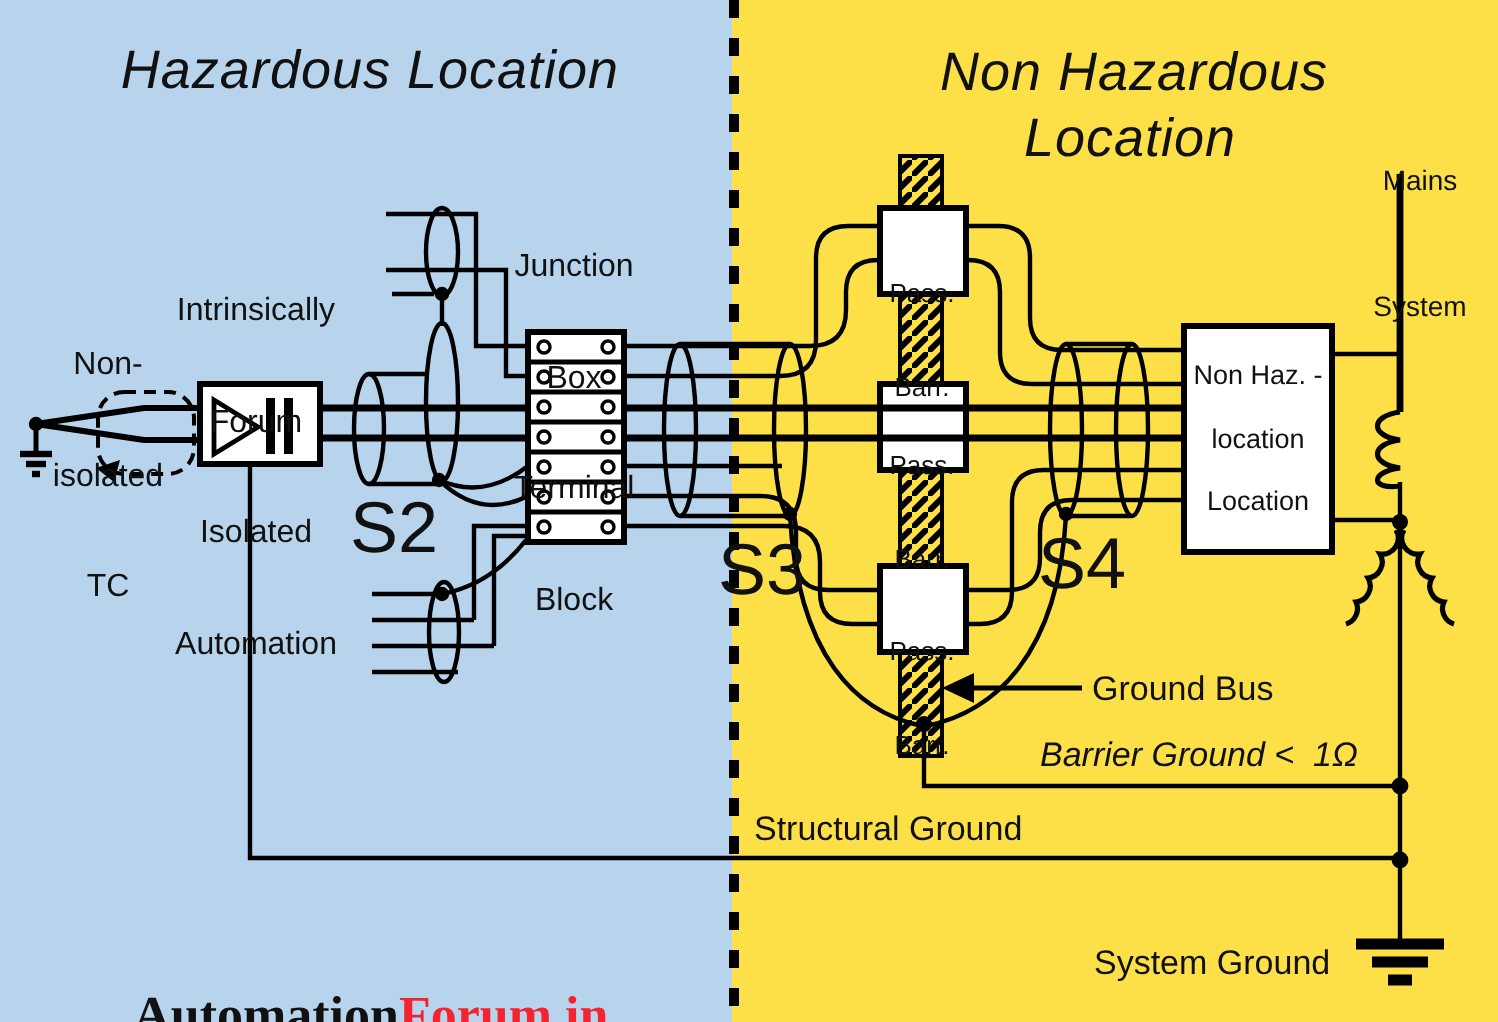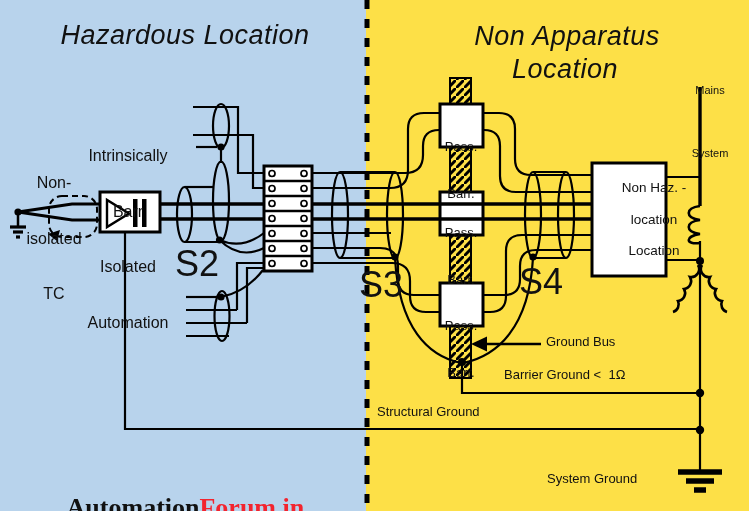--- a/index.html
+++ b/index.html
@@ -7,22 +7,22 @@
          font-family:"Liberation Sans",sans-serif;color:#000;}
   .zone-hazardous{position:absolute;left:0;top:0;width:366px;height:511px;
          background:var(--color-hazardous-bg,#b8d3ec);}
   svg{position:absolute;left:0;top:0;}
   .lbl{position:absolute;white-space:pre;color:#111;line-height:1.15;}
   .center{transform:translateX(-50%);text-align:center;}
   .title{font-size:27px;font-style:italic;letter-spacing:0.5px;}
   .small{font-size:16px;line-height:18.5px;}
   .slabel{font-size:36px;}
   .btext{font-size:13px;line-height:15.5px;}
-  .atext{font-size:13.5px;margin-left:25px;}
-  .gnd{font-size:13px;}
+  .atext{font-size:13.5px;}
+  .gnd{font-size:17px;}
   .brand{font-size:26px;font-weight:bold;font-family:"Liberation Serif",serif;}
   .brand .red{color:var(--color-brand-red,#f3242e);}
 </style>
 </head>
 <body>
 
 <div id="stage">
 
   <div class="zone-hazardous"></div>
 
@@ -185,41 +185,47 @@
       <circle cx="395" cy="257" r="3.6"></circle>
       <circle cx="533" cy="257" r="3.6"></circle>
       <circle cx="462" cy="362" r="4"></circle>
       <circle cx="700" cy="261" r="4"></circle>
       <circle cx="700" cy="393" r="4.2"></circle>
       <circle cx="700" cy="430" r="4.2"></circle>
     </g>
   </svg>
 
   <div class="lbl title center" style="left:185px;top:20px;">Hazardous Location</div>
-  <div class="lbl title center" style="left:567px;top:21px;">Non Apparatus</div>
+  <div class="lbl title center" style="left:567px;top:21px;">Non Hazardous</div>
   <div class="lbl title center" style="left:565px;top:54px;">Location</div>
 
-  <div class="lbl center" style="left:710px;top:38px;font-size:11px;line-height:21px;">
+  <div class="lbl center" style="left:710px;top:38px;font-size:14px;line-height:21px;">
     <div>Mains</div>
     <div>System</div>
   </div>
 
   <div class="lbl small center" style="left:54px;top:137px;">
     <div>Non-</div>
     <div>isolated</div>
     <div>TC</div>
   </div>
 
   <div class="lbl small center" style="left:128px;top:110px;">
     <div>Intrinsically</div>
-    <div>Barr</div>
+    <div>Forum</div>
     <div>Isolated</div>
     <div>Automation</div>
   </div>
 
+  <div class="lbl small center" style="left:287px;top:88px;">
+    <div>Junction</div>
+    <div>Box</div>
+    <div>Terminal</div>
+    <div>Block</div>
+  </div>
 
   <div class="lbl slabel center" style="left:197px;top:243px;text-align:center;">S2</div>
   <div class="lbl slabel center" style="left:381px;top:264px;">S3</div>
   <div class="lbl slabel center" style="left:541px;top:261px;">S4</div>
 
   <div class="lbl btext center" style="left:461px;top:108px;">
     <div>Pass.</div>
     <div>Barr.</div>
   </div>
   <div class="lbl btext center" style="left:461px;top:194px;">
@@ -229,21 +235,21 @@
   <div class="lbl btext center" style="left:461px;top:287px;">
     <div>Pass.</div>
     <div>Barr.</div>
   </div>
 
   <div class="lbl atext center" style="left:629px;top:180px;">Non Haz. -</div>
   <div class="lbl atext center" style="left:629px;top:212px;">location</div>
   <div class="lbl atext center" style="left:629px;top:243px;">Location</div>
 
   <div class="lbl gnd" style="left:546px;top:335px;">Ground Bus</div>
-  <div class="lbl gnd" style="left:504px;top:368px;">Barrier Ground &lt;  1Ω</div>
+  <div class="lbl gnd" style="left:520px;top:368px;font-style:italic;">Barrier Ground &lt;  1Ω</div>
   <div class="lbl gnd" style="left:547px;top:472px;">System Ground</div>
   <div class="lbl gnd" style="left:377px;top:405px;">Structural Ground</div>
 
   <div class="lbl brand" style="left:42px;top:463px;">
     <span>Automation</span><span class="red">Forum.in</span>
   </div>
 
 </div>
 
 </body></html>

